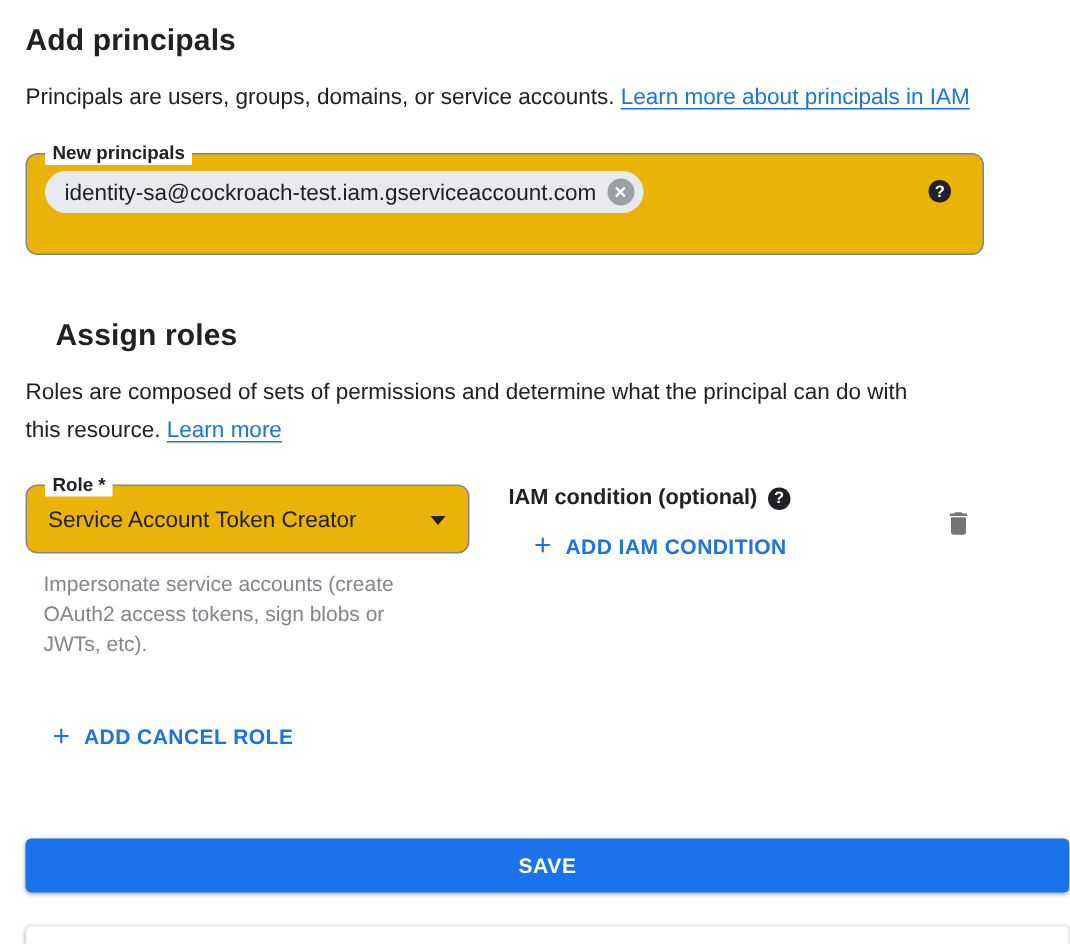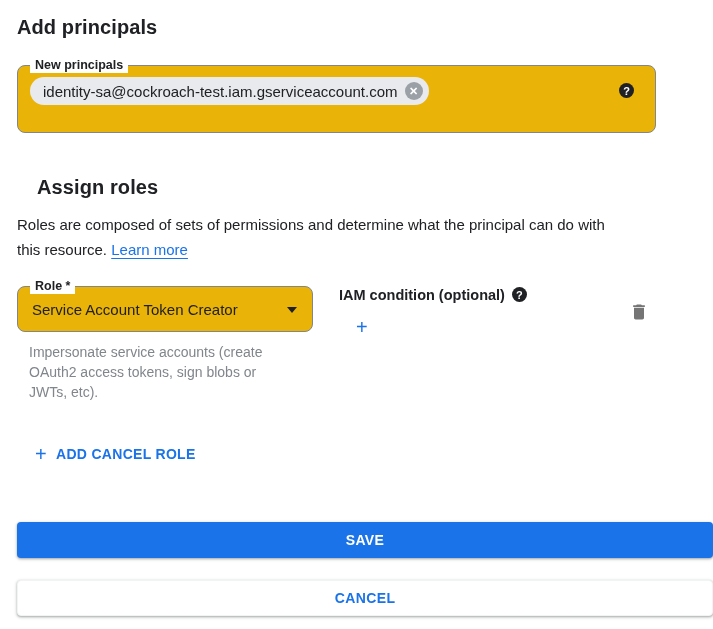--- a/index.html
+++ b/index.html
@@ -135,21 +135,21 @@
     margin: 10px 0 0 12px;
     width: 262px;
     font-size: 14px;
     line-height: 20px;
     color: #80868b;
   }
 
   .cond-col { margin-left: 26px; padding-top: 1px; }
   .cond-label-row {
     display: flex;
-    align-items: flex-start;
+    align-items: center;
     gap: 7px;
     font-size: 14.5px;
     font-weight: bold;
     color: #202124;
   }
   .text-btn {
     display: inline-flex;
     align-items: center;
     gap: 9px;
     background: none;
@@ -209,20 +209,21 @@
     box-shadow: 0 1px 2px rgba(60,64,67,.3), 0 1px 3px 1px rgba(60,64,67,.15);
   }
 </style>
 </head>
 <body>
 
 <div class="container">
 
   <h1 class="section-title">Add principals</h1>
 
+  <p class="desc desc-1"><span>Principals are users, groups, domains, or service accounts. </span><a class="link">Learn more about principals in IAM</a></p>
 
   <div class="field principals-field">
     <span class="field-label">New principals</span>
     <div class="chip">
       <span class="chip-text">identity-sa@cockroach-test.iam.gserviceaccount.com</span>
       <span class="chip-x">✕</span>
     </div>
     <span class="help-icon field-help">?</span>
   </div>
 
@@ -241,20 +242,21 @@
       <p class="role-helper">Impersonate service accounts (create OAuth2 access tokens, sign blobs or JWTs, etc).</p>
     </div>
 
     <div class="cond-col">
       <div class="cond-label-row">
         <span>IAM condition (optional)</span>
         <span class="help-icon">?</span>
       </div>
       <button class="text-btn">
         <span class="plus">+</span>
+        <span>ADD IAM CONDITION</span>
       </button>
     </div>
 
     <div class="del-col">
       <button class="trash-btn">
         <svg width="20" height="20" viewBox="0 0 24 24" fill="#757575" xmlns="http://www.w3.org/2000/svg">
           <path d="M6 19c0 1.1.9 2 2 2h8c1.1 0 2-.9 2-2V7H6v12zM19 4h-3.5l-1-1h-5l-1 1H5v2h14V4z"></path>
         </svg>
       </button>
     </div>

